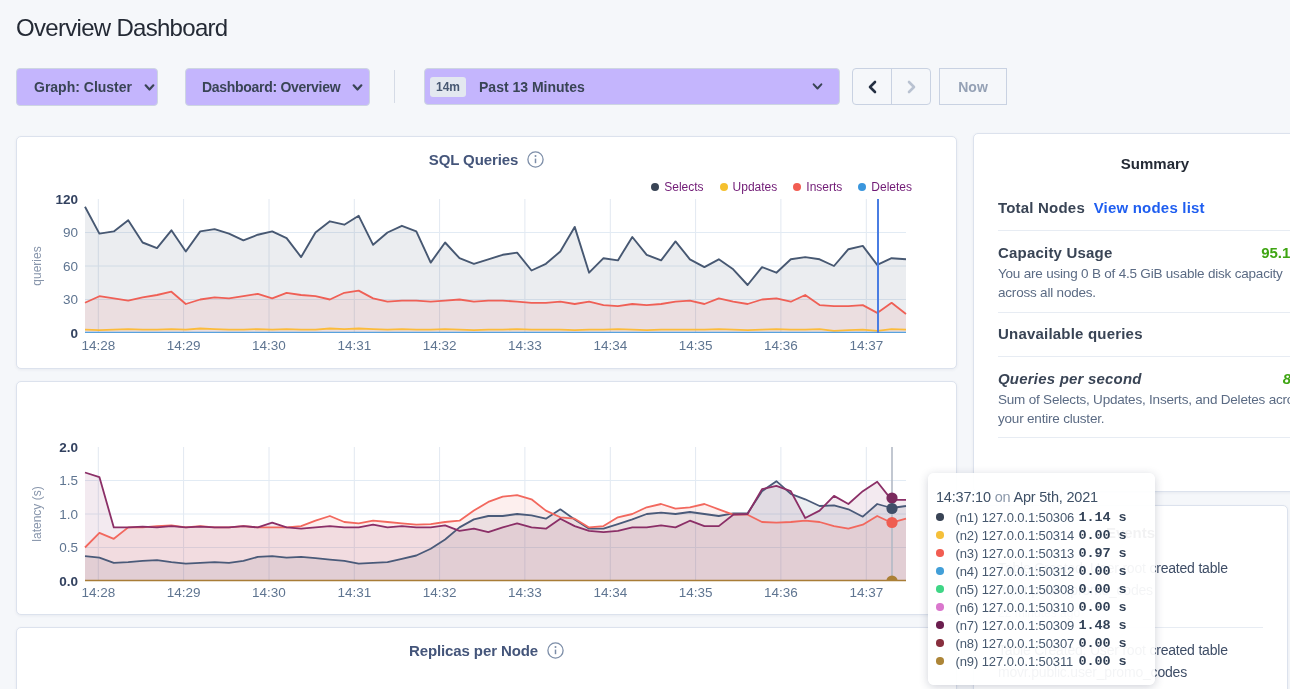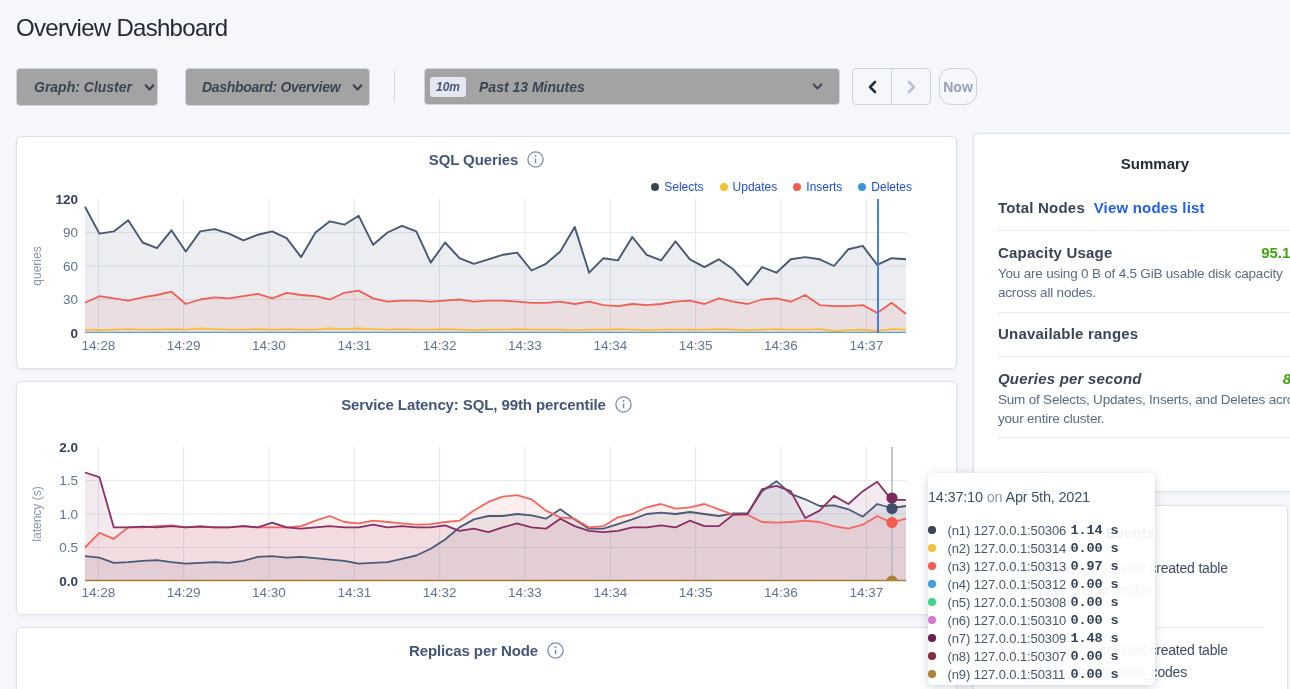--- a/index.html
+++ b/index.html
@@ -1,25 +1,25 @@
 <!DOCTYPE html>
 <html><head><meta charset="utf-8">
 <style>
 * { margin:0; padding:0; box-sizing:border-box; }
 html,body { width:1290px; height:689px; overflow:hidden; background:#f5f7fa;
   font-family:"Liberation Sans", sans-serif; position:relative; }
 .abs { position:absolute; }
 h1 { position:absolute; left:16px; top:14px; font-size:24px; font-weight:400; color:#242a35; letter-spacing:-0.7px; }
-.btn { position:absolute; top:68px; height:38px; white-space:nowrap; background:#a3a3a3; border:1px solid #cdd5e2; border-radius:4px;
-  display:flex; align-items:center; font-size:14px; font-weight:bold; color:#394455;font-style:italic; }
+.btn { position:absolute; top:68px; height:38px; white-space:nowrap; background:#c4b5fd; border:1px solid #cdd5e2; border-radius:4px;
+  display:flex; align-items:center; font-size:14px; font-weight:bold; color:#394455; }
 .card { position:absolute; background:#fff; border:1px solid #dce2ed; border-radius:5px;
   box-shadow:0 1px 3px rgba(56,76,108,0.07); }
 .ctitle { position:absolute; left:0; right:0; top:14px; display:flex; justify-content:center; align-items:center; gap:9px;
   font-size:15px; font-weight:bold; color:#44557a; letter-spacing:-0.1px; }
-.legend { position:absolute; top:43px; right:44px; display:flex; gap:16px; font-size:12px; color:#1d4ed8; }
+.legend { position:absolute; top:43px; right:44px; display:flex; gap:16px; font-size:12px; color:#701a75; }
 .li { display:flex; align-items:center; gap:5px; }
 .ld { width:8px; height:8px; border-radius:50%; display:inline-block; }
 .srow { display:flex; justify-content:space-between; align-items:flex-end; }
 .slab { font-size:15px; font-weight:bold; color:#394455; letter-spacing:0.2px; }
 .sval { font-size:15px; font-weight:bold; color:#3fa513; }
 .sdesc { font-size:13.5px; letter-spacing:-0.2px; color:#5b6b84; line-height:19px; }
 .evtext { font-size:14px; letter-spacing:-0.2px; color:#3e4d66; line-height:22px; }
 .sdivider { border-top:1px solid #e7ecf3; }
 .trow { display:flex; align-items:center; height:18px; font-size:13px; letter-spacing:-0.1px; color:#46586e; }
 .tdot { width:7.5px; height:7.5px; border-radius:50%; flex:0 0 auto; margin-right:12px; }
@@ -35,41 +35,41 @@
         <path d="M1.5 3 L5 6.8 L8.5 3" fill="none" stroke="#394455" stroke-width="2" stroke-linecap="round" stroke-linejoin="round"></path>
       </svg>
     </span></div>
 <div class="btn" style="left:185px; width:185px; padding-left:16px; letter-spacing:-0.3px;">Dashboard: Overview<span style="margin-left:12px; display:flex;">
       <svg width="11" height="11" viewBox="0 0 10 10">
         <path d="M1.5 3 L5 6.8 L8.5 3" fill="none" stroke="#394455" stroke-width="2" stroke-linecap="round" stroke-linejoin="round"></path>
       </svg>
     </span></div>
 <div class="abs" style="left:394px; top:70px; width:1px; height:33px; background:#d5dbe6;"></div>
 <div class="btn" style="left:424px; width:416px; height:37px; padding-left:5px;">
-  <span style="background:#e3e8f0; border-radius:3px; font-size:12px; color:#475872; padding:3px 6px;">10m</span>
+  <span style="background:#e3e8f0; border-radius:3px; font-size:12px; color:#475872; padding:3px 6px;">14m</span>
   <span style="margin-left:13px;">Past 13 Minutes</span>
   <span style="position:absolute; right:16px; display:flex;">
       <svg width="11" height="11" viewBox="0 0 10 10">
         <path d="M1.5 3 L5 6.8 L8.5 3" fill="none" stroke="#394455" stroke-width="1.8" stroke-linecap="round" stroke-linejoin="round"></path>
       </svg>
     </span>
 </div>
 <div class="abs" style="left:852px; top:68px; width:79px; height:37px; border:1px solid #c9d2e2; border-radius:4px; display:flex;">
   <div style="flex:1; display:flex; align-items:center; justify-content:center; border-right:1px solid #c9d2e2;">
     <svg width="11" height="14" viewBox="0 0 11 14">
         <path d="M8 2 L3 7 L8 12" fill="none" stroke="#242f42" stroke-width="2.6" stroke-linecap="round" stroke-linejoin="round"></path>
       </svg>
   </div>
   <div style="flex:1; display:flex; align-items:center; justify-content:center;">
     <svg width="11" height="14" viewBox="0 0 11 14">
         <path d="M3 2 L8 7 L3 12" fill="none" stroke="#b9c2d1" stroke-width="2.6" stroke-linecap="round" stroke-linejoin="round"></path>
       </svg>
   </div>
 </div>
-<div class="abs" style="left:939px; top:68px; width:38px; height:37px; border:1px solid #c9d2e2; border-radius:12px; display:flex; align-items:center; justify-content:center; font-size:14px; font-weight:bold; color:#95a1b5;">Now</div>
+<div class="abs" style="left:939px; top:68px; width:68px; height:37px; border:1px solid #c9d2e2; border-radius:0; display:flex; align-items:center; justify-content:center; font-size:14px; font-weight:bold; color:#95a1b5;">Now</div>
 
 <div class="card" style="left:16px; top:136px; width:941px; height:233px;">
   <div class="ctitle">SQL Queries <svg width="17" height="17" viewBox="0 0 17 17" style="flex:0 0 auto">
         <circle cx="8.5" cy="8.5" r="7.6" fill="none" stroke="#7d8ea8" stroke-width="1.3"></circle>
         <line x1="8.5" y1="7.6" x2="8.5" y2="12.2" stroke="#7d8ea8" stroke-width="1.5"></line>
         <circle cx="8.5" cy="4.9" r="1" fill="#7d8ea8"></circle>
       </svg></div>
   <div class="legend">
       <span class="li"><span class="ld" style="background:#394455"></span>Selects</span>
       <span class="li"><span class="ld" style="background:#f5c02e"></span>Updates</span>
@@ -110,25 +110,20 @@
       <text x="507.9" y="213" text-anchor="middle" font-size="13.5" fill="#5f7591">14:33</text>
       <text x="593.3" y="213" text-anchor="middle" font-size="13.5" fill="#5f7591">14:34</text>
       <text x="678.6" y="213" text-anchor="middle" font-size="13.5" fill="#5f7591">14:35</text>
       <text x="763.9" y="213" text-anchor="middle" font-size="13.5" fill="#5f7591">14:36</text>
       <text x="849.3" y="213" text-anchor="middle" font-size="13.5" fill="#5f7591">14:37</text>
       <text x="24" y="129" transform="rotate(-90 24 129)" text-anchor="middle" font-size="12" fill="#8795ab">queries</text>
     </svg>
 </div>
 
 <div class="card" style="left:16px; top:381px; width:941px; height:234px;">
-  <div class="ctitle">Service Latency: SQL, 99th percentile <svg width="17" height="17" viewBox="0 0 17 17" style="flex:0 0 auto">
-        <circle cx="8.5" cy="8.5" r="7.6" fill="none" stroke="#7d8ea8" stroke-width="1.3"></circle>
-        <line x1="8.5" y1="7.6" x2="8.5" y2="12.2" stroke="#7d8ea8" stroke-width="1.5"></line>
-        <circle cx="8.5" cy="4.9" r="1" fill="#7d8ea8"></circle>
-      </svg></div>
   <svg class="abs" style="left:0; top:0;" width="939" height="232" viewBox="0 0 939 232">
       <line x1="81.3" y1="65" x2="81.3" y2="199" stroke="#e2e8f1" stroke-width="1"></line>
       <line x1="166.6" y1="65" x2="166.6" y2="199" stroke="#e2e8f1" stroke-width="1"></line>
       <line x1="252.0" y1="65" x2="252.0" y2="199" stroke="#e2e8f1" stroke-width="1"></line>
       <line x1="337.3" y1="65" x2="337.3" y2="199" stroke="#e2e8f1" stroke-width="1"></line>
       <line x1="422.6" y1="65" x2="422.6" y2="199" stroke="#e2e8f1" stroke-width="1"></line>
       <line x1="507.9" y1="65" x2="507.9" y2="199" stroke="#e2e8f1" stroke-width="1"></line>
       <line x1="593.3" y1="65" x2="593.3" y2="199" stroke="#e2e8f1" stroke-width="1"></line>
       <line x1="678.6" y1="65" x2="678.6" y2="199" stroke="#e2e8f1" stroke-width="1"></line>
       <line x1="763.9" y1="65" x2="763.9" y2="199" stroke="#e2e8f1" stroke-width="1"></line>
@@ -183,44 +178,44 @@
     <span class="sval">9</span>
   </div>
   <div class="sdivider abs" style="left:24px; right:24px; top:96px;"></div>
   <div class="srow abs" style="left:24px; right:24px; top:110px;">
     <span class="slab">Capacity Usage</span>
       <span class="sval">95.14%</span>
   </div>
   <div class="sdesc abs" style="left:24px; right:20px; top:130px;">You are using 0 B of 4.5 GiB usable disk capacity across all nodes.</div>
   <div class="sdivider abs" style="left:24px; right:24px; top:178px;"></div>
   <div class="srow abs" style="left:24px; right:24px; top:191px;">
-    <span class="slab">Unavailable ranges</span>
+    <span class="slab">Unavailable queries</span>
       <span class="sval">0</span>
   </div>
   <div class="sdivider abs" style="left:24px; right:24px; top:222px;"></div>
   <div class="srow abs" style="left:24px; right:24px; top:236px;font-style:italic;">
     <span class="slab">Queries per second</span>
       <span class="sval">87.5</span>
   </div>
   <div class="sdesc abs" style="left:24px; right:20px; top:256px;">Sum of Selects, Updates, Inserts, and Deletes across your entire cluster.</div>
   <div class="sdivider abs" style="left:24px; right:24px; top:303px;"></div>
 </div>
 
 <div class="card" style="left:973px; top:505px; width:315px; height:290px;">
   <div class="abs" style="left:0; right:0; top:18px; text-align:center; font-size:15px; font-weight:bold; color:#242a35;">Events</div>
   <div class="abs evtext" style="left:24px; right:18px; top:51px;">Table Created: User root created table movr.public.promo_codes</div>
   <div class="abs" style="left:24px; top:100px; font-size:12px; color:#98a3b5;">22 minutes ago</div>
   <div class="sdivider abs" style="left:24px; right:24px; top:121px;"></div>
   <div class="abs evtext" style="left:24px; right:18px; top:133px;">Table Created: User root created table movr.public.user_promo_codes</div>
 </div>
 
 <div class="abs" style="left:928px; top:473px; width:227px; height:212px; background:rgba(255,255,255,0.94);
-  border-radius:6px; box-shadow:0 2px 10px rgba(40,50,80,0.22); padding:16px 0 0 0; z-index:10;">
+  border-radius:6px; box-shadow:0 2px 10px rgba(40,50,80,0.22); padding:16px 0 0 8px; z-index:10;">
   <div style="font-size:14.5px; letter-spacing:-0.2px; color:#3e5066;">14:37:10 <span style="color:#8c99ab;">on</span> Apr 5th, 2021</div>
-  <div style="margin-top:16px;">
+  <div style="margin-top:3px;">
       <div class="trow">
         <span class="tdot" style="background:#394455"></span>
         <span class="tname">(n1) 127.0.0.1:50306</span>
         <span class="tval">1.14 s</span>
       </div>
       <div class="trow">
         <span class="tdot" style="background:#f5c03a"></span>
         <span class="tname">(n2) 127.0.0.1:50314</span>
         <span class="tval">0.00 s</span>
       </div>

